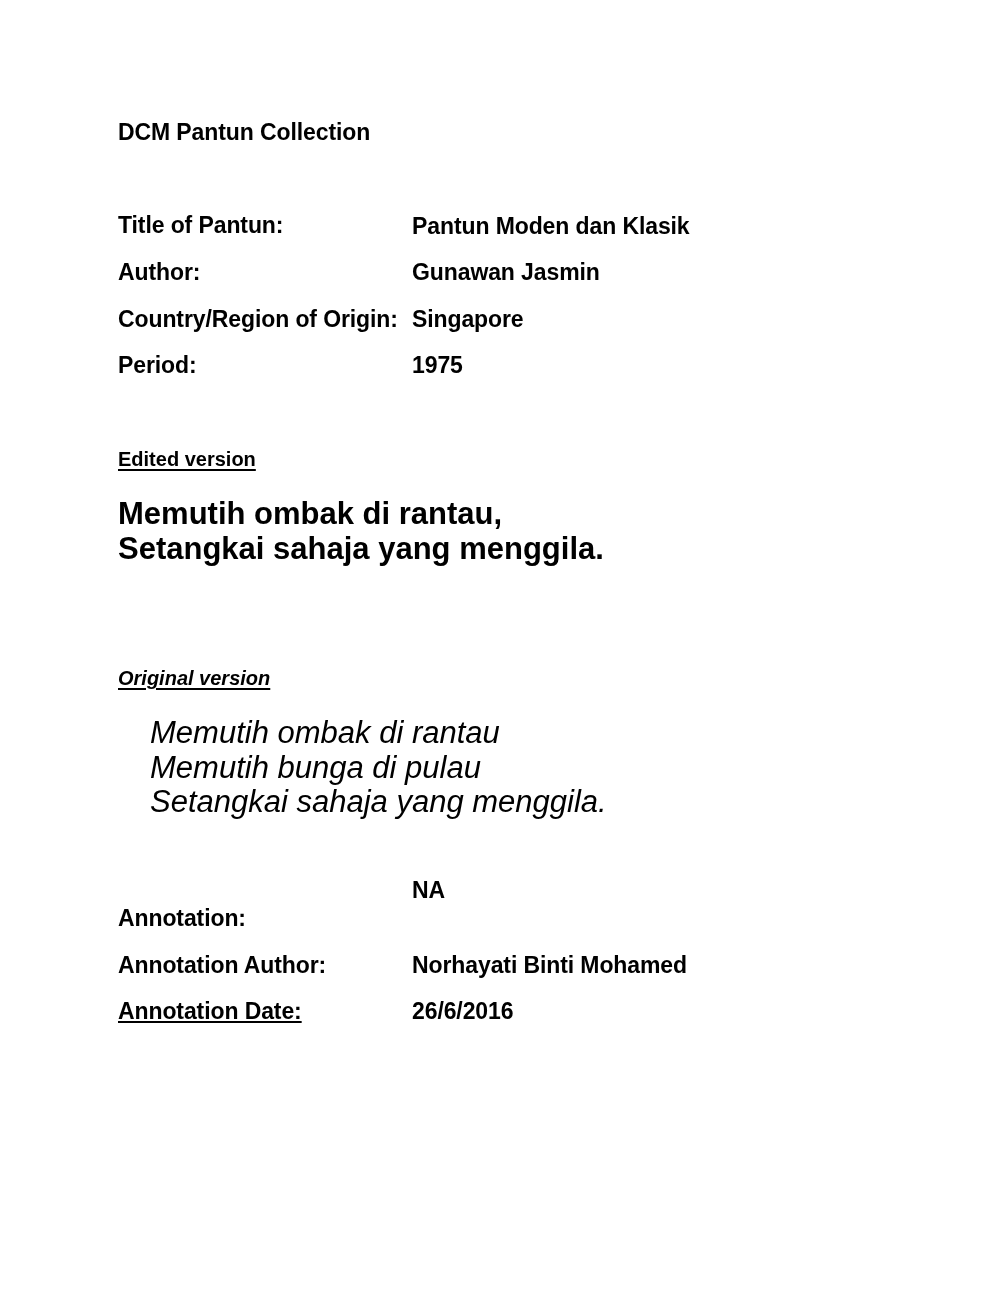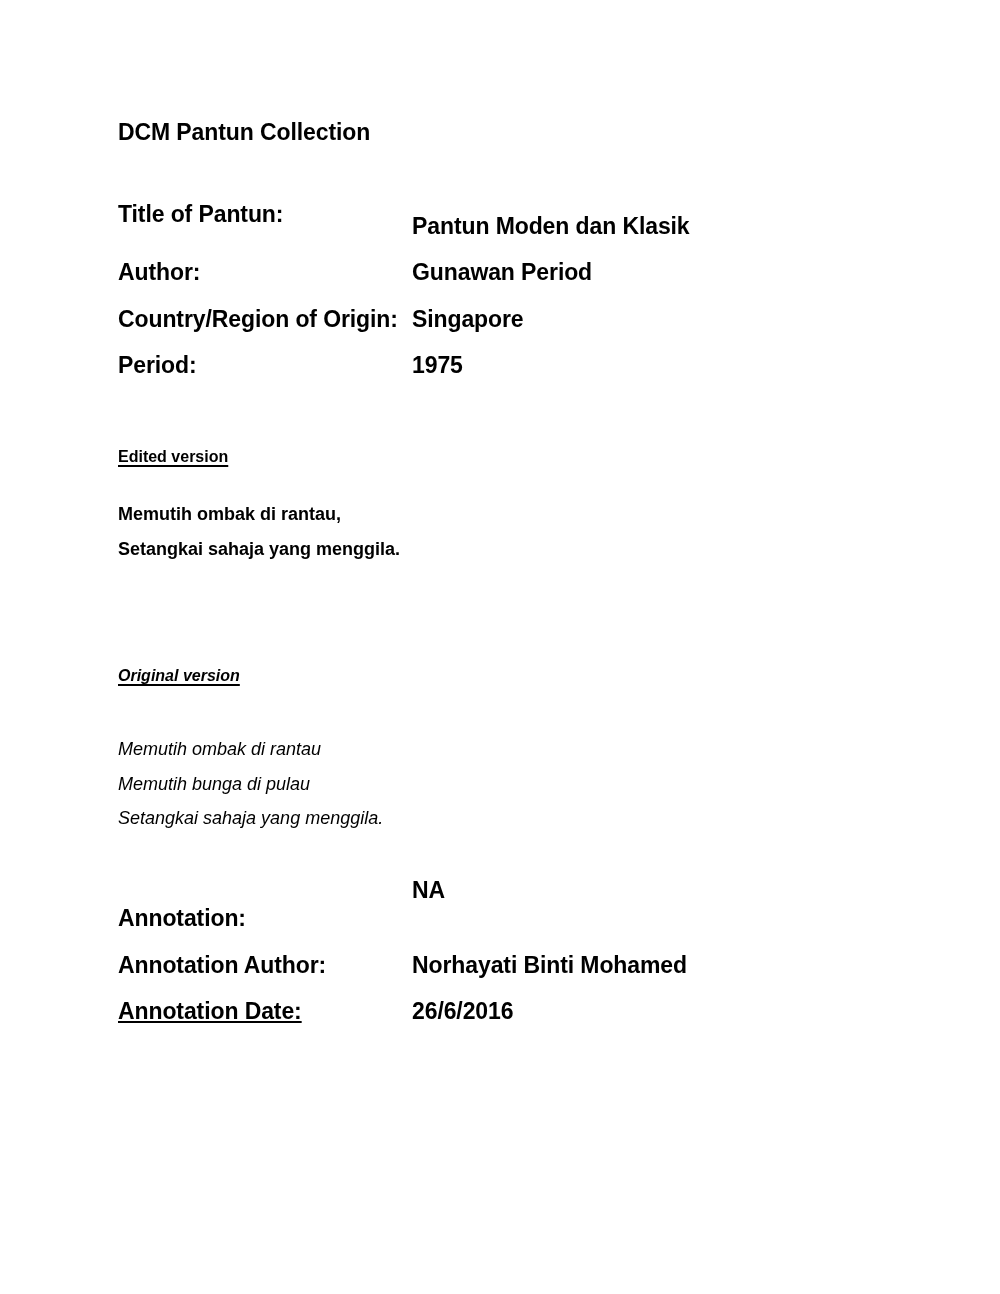--- a/index.html
+++ b/index.html
@@ -4,58 +4,58 @@
   <style>
     html, body { margin: 0; padding: 0; background: #ffffff; }
     body {
       width: 1000px; height: 1294px; position: relative; overflow: hidden;
       font-family: "Liberation Sans", sans-serif; color: #000;
     }
     .abs { position: absolute; white-space: nowrap; }
     .meta { font-size: 23px; font-weight: bold; letter-spacing: -0.1px; }
     .label { left: 118px; }
     .value { left: 412px; }
-    .section-head { font-size: 16px; font-weight: bold; text-decoration: underline; text-decoration-thickness: 2px; text-underline-offset: 3px; left: 118px; }
+    .section-head { font-size: 20px; font-weight: bold; text-decoration: underline; text-decoration-thickness: 2px; text-underline-offset: 3px; left: 118px; }
     .section-head.italic { font-style: italic; }
-    .poem { left: 118px; font-size: 18px; line-height: 34.5px; }
+    .poem { left: 118px; font-size: 31px; line-height: 34.5px; }
     .poem.bold { font-weight: bold; }
     .poem.italic { font-style: italic; }
     .poem div { white-space: nowrap; }
   </style>
 </head>
 <body>
 
 <div>
   <div class="abs meta label" style="top:119px;">DCM Pantun Collection</div>
 
   <div>
-    <div class="abs meta label" style="top:201px;">Title of Pantun:</div>
+    <div class="abs meta label" style="top:212px;">Title of Pantun:</div>
     <div class="abs meta value" style="top:213px;">Pantun Moden dan Klasik</div>
 
     <div class="abs meta label" style="top:259px;">Author:</div>
-    <div class="abs meta value" style="top:259px;">Gunawan Period</div>
+    <div class="abs meta value" style="top:259px;">Gunawan Jasmin</div>
 
     <div class="abs meta label" style="top:306px;">Country/Region of Origin:</div>
     <div class="abs meta value" style="top:306px;">Singapore</div>
 
     <div class="abs meta label" style="top:352px;">Period:</div>
     <div class="abs meta value" style="top:352px;">1975</div>
   </div>
 
   <div>
     <div class="abs section-head" style="top:448px;">Edited version</div>
     <div class="abs poem bold" style="top:497px;">
       <div>Memutih ombak di rantau,</div>
       <div>Setangkai sahaja yang menggila.</div>
     </div>
   </div>
 
   <div>
     <div class="abs section-head italic" style="top:667px;">Original version</div>
-    <div class="abs poem italic" style="top:732px;">
+    <div class="abs poem italic" style="top:716px;margin-left:32px;">
       <div>Memutih ombak di rantau</div>
       <div>Memutih bunga di pulau</div>
       <div>Setangkai sahaja yang menggila.</div>
     </div>
   </div>
 
   <div>
     <div class="abs meta label" style="top:905px;">Annotation:</div>
     <div class="abs meta value" style="top:877px;">NA</div>
 

